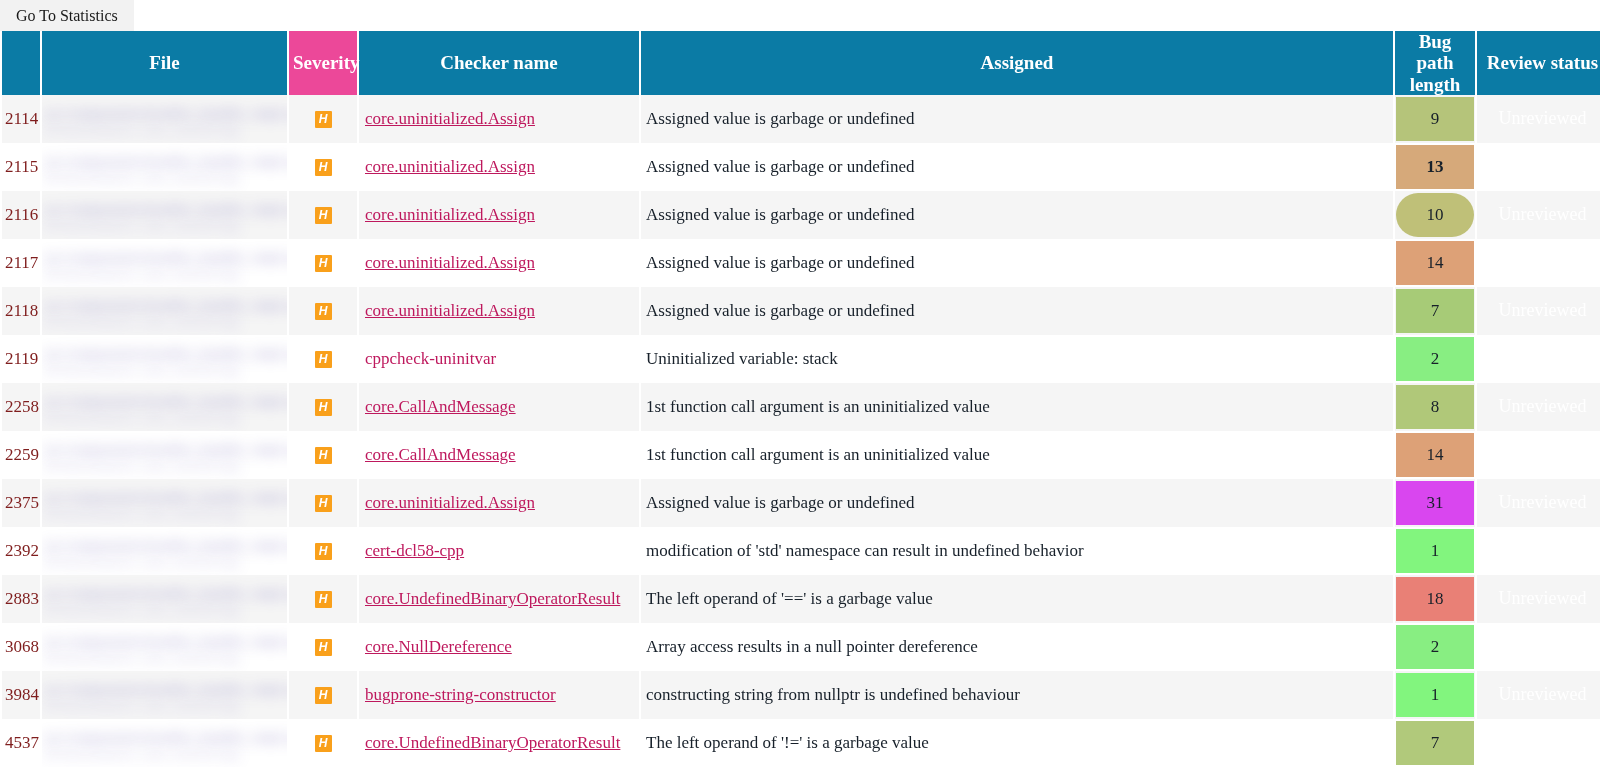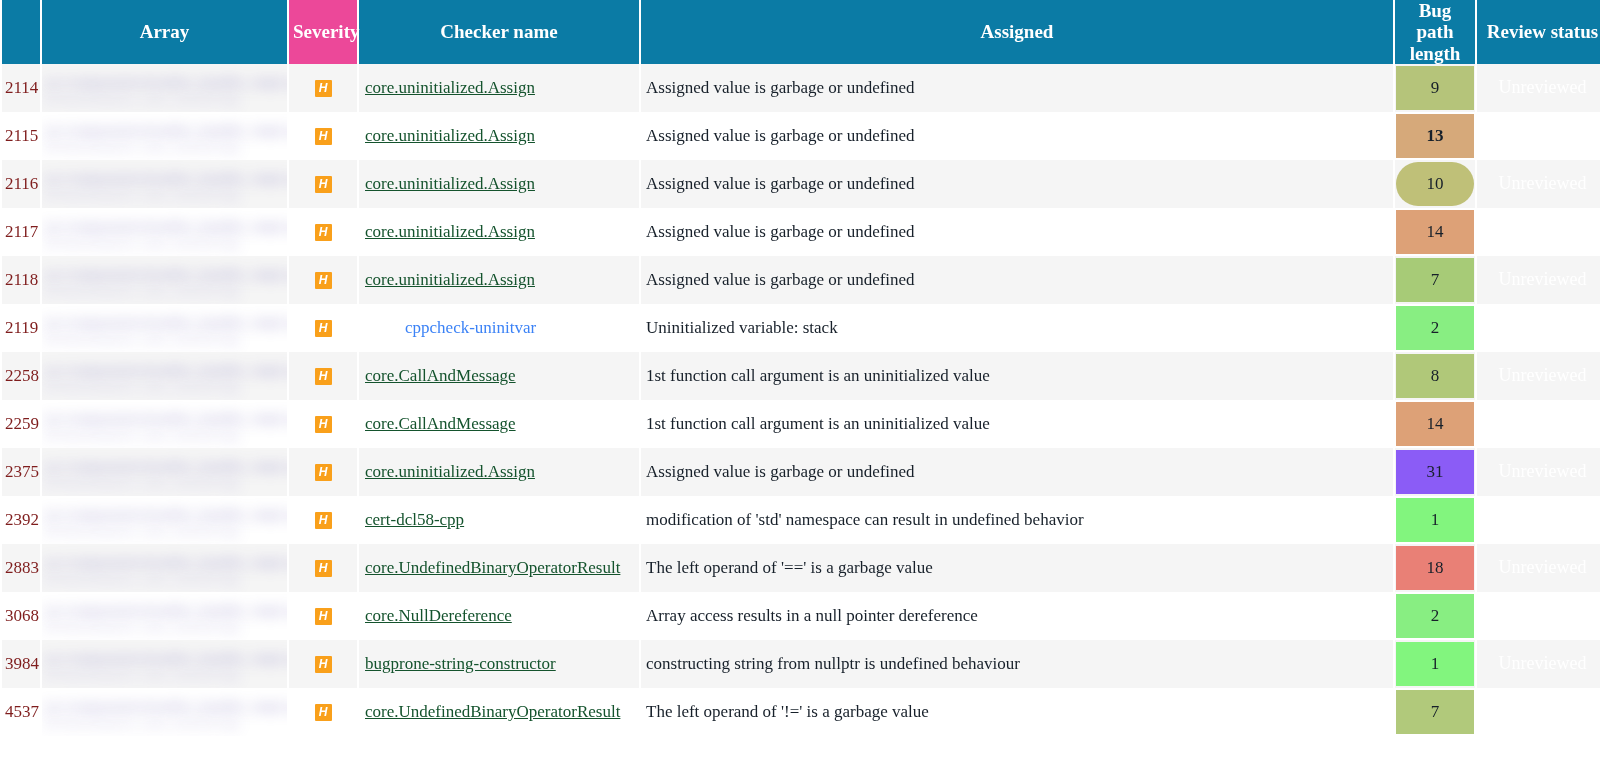--- a/index.html
+++ b/index.html
@@ -146,29 +146,28 @@
     font-weight: bold;
     font-style: italic;
     font-size: 12px;
     text-align: center;
     vertical-align: middle;
     border-radius: 1px;
   }
 
   td.chk-cell { padding-left: 6px; }
   a.chk-link {
-    color: #14532d;
+    color: #be185d;
     text-decoration: underline;
     font-size: 17px;
     font-family: "Liberation Serif", "DejaVu Serif", serif;
   }
   span.chk-plain {
-    color: #3b82f6;
+    color: #be185d;
     font-size: 17px;
-    margin-left: 40px;
   }
 
   td.msg-cell { padding-left: 5px; }
 
   td.bpl-cell {
     padding: 0;
     text-align: center;
   }
   .bpl-box {
     display: flex;
@@ -185,35 +184,38 @@
     text-align: center;
     color: #ffffff;
     font-size: 18px;
   }
 </style>
 </head>
 <body>
 
 <div id="app">
 
+  <div class="toolbar">
+    <button class="tool-btn">Go To Statistics</button>
+  </div>
 
   <table class="bug-table">
     <colgroup>
       <col class="c-id">
         <col class="c-file">
         <col class="c-sev">
         <col class="c-chk">
       <col class="c-msg">
         <col class="c-bpl">
         <col class="c-rev">
     </colgroup>
     <thead>
       <tr id="header-row">
           <th></th>
-          <th>Array</th>
+          <th>File</th>
           <th class="sorted">Severity</th>
           <th>Checker name</th>
           <th>Assigned</th>
           <th>Bug path length</th>
           <th>Review status</th>
         </tr>
     </thead>
     <tbody id="table-body">
         <tr class="odd">
           <td class="id-cell">2114</td>
@@ -348,21 +350,21 @@
           <td class="file-cell">
             <div class="blur-wrap">
               <div class="blur-text">src/components/module_handler_impl.cpp</div>
               <div class="blur-text2">lib/internal/parser_state_machine.hpp</div>
             </div>
           </td>
           <td class="sev-cell"><span class="sev-badge">H</span></td>
           <td class="chk-cell"><a class="chk-link" href="#">core.uninitialized.Assign</a></td>
           <td class="msg-cell">Assigned value is garbage or undefined</td>
           <td class="bpl-cell">
-            <div class="bpl-box" style="background: #8b5cf6;">31</div>
+            <div class="bpl-box" style="background: #d946ef;">31</div>
           </td>
           <td class="rev-cell">Unreviewed</td>
         </tr>
         <tr class="even">
           <td class="id-cell">2392</td>
           <td class="file-cell">
             <div class="blur-wrap">
               <div class="blur-text">src/components/module_handler_impl.cpp</div>
               <div class="blur-text2">lib/internal/parser_state_machine.hpp</div>
             </div>

